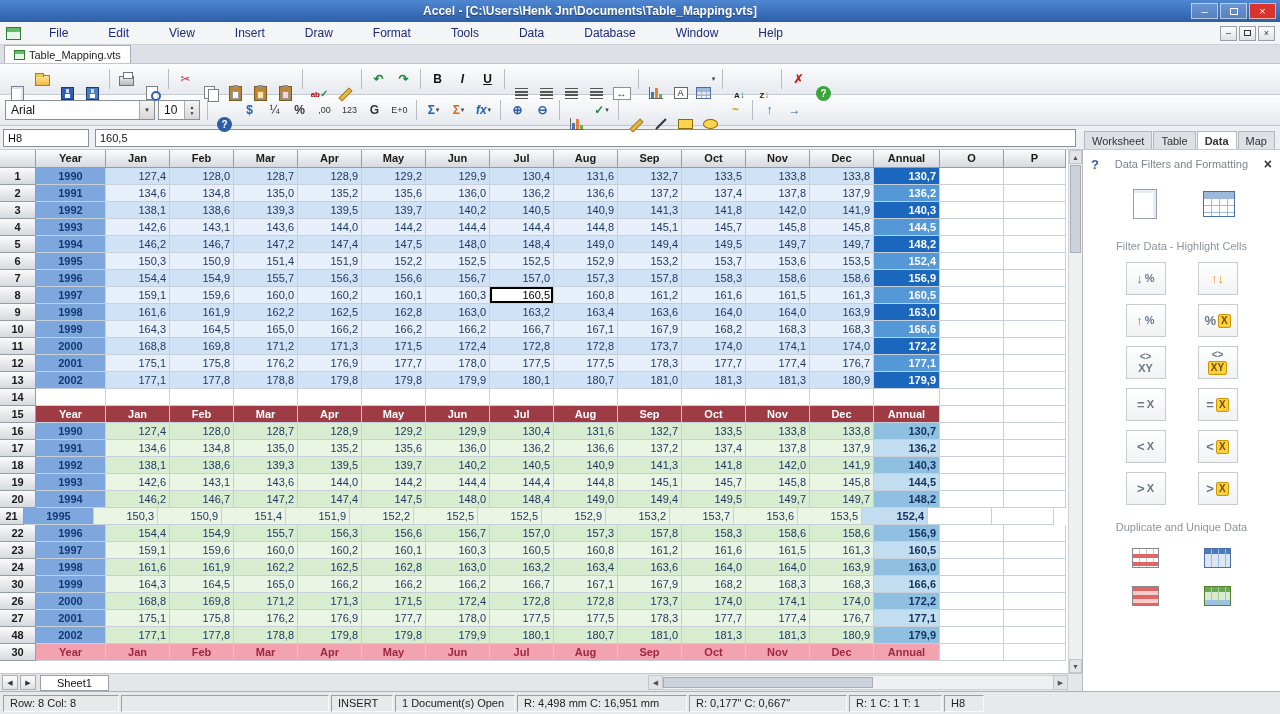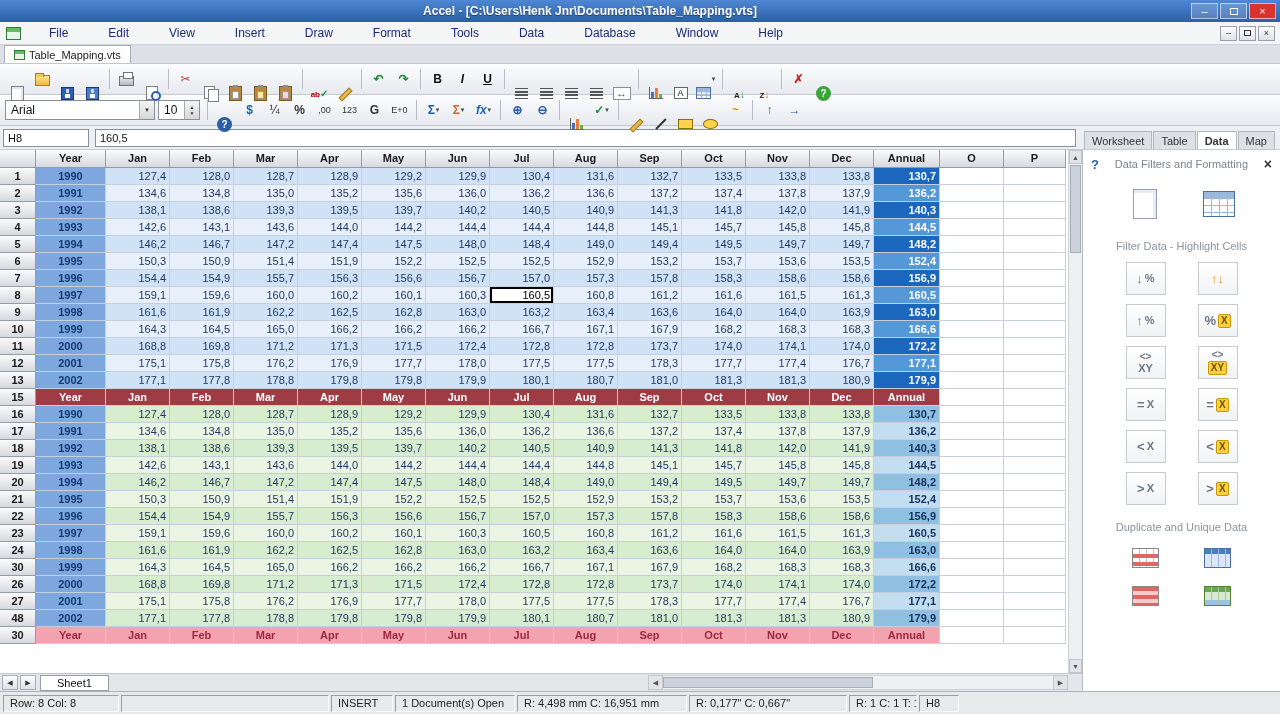--- a/index.html
+++ b/index.html
@@ -711,20 +711,39 @@
             <div class="gc t1d odd num" style="width: 64px;">180,7</div>
             <div class="gc t1d odd num" style="width: 64px;">181,0</div>
             <div class="gc t1d odd num" style="width: 64px;">181,3</div>
             <div class="gc t1d odd num" style="width: 64px;">181,3</div>
             <div class="gc t1d odd num" style="width: 64px;">180,9</div>
             <div class="gc t1a odd num" style="width: 66px;">179,9</div>
             <div class="gc" style="width: 64px;"></div>
             <div class="gc" style="width: 62px;"></div>
           </div>
           <div class="grid-row">
+            <div class="gc ghdr" style="width: 36px;">14</div>
+            <div class="gc" style="width: 70px;"></div>
+            <div class="gc" style="width: 64px;"></div>
+            <div class="gc" style="width: 64px;"></div>
+            <div class="gc" style="width: 64px;"></div>
+            <div class="gc" style="width: 64px;"></div>
+            <div class="gc" style="width: 64px;"></div>
+            <div class="gc" style="width: 64px;"></div>
+            <div class="gc" style="width: 64px;"></div>
+            <div class="gc" style="width: 64px;"></div>
+            <div class="gc" style="width: 64px;"></div>
+            <div class="gc" style="width: 64px;"></div>
+            <div class="gc" style="width: 64px;"></div>
+            <div class="gc" style="width: 64px;"></div>
+            <div class="gc" style="width: 66px;"></div>
+            <div class="gc" style="width: 64px;"></div>
+            <div class="gc" style="width: 62px;"></div>
+          </div>
+          <div class="grid-row">
             <div class="gc ghdr" style="width: 36px;">15</div>
             <div class="gc h2row" style="width: 70px;">Year</div>
             <div class="gc h2row" style="width: 64px;">Jan</div>
             <div class="gc h2row" style="width: 64px;">Feb</div>
             <div class="gc h2row" style="width: 64px;">Mar</div>
             <div class="gc h2row" style="width: 64px;">Apr</div>
             <div class="gc h2row" style="width: 64px;">May</div>
             <div class="gc h2row" style="width: 64px;">Jun</div>
             <div class="gc h2row" style="width: 64px;">Jul</div>
             <div class="gc h2row" style="width: 64px;">Aug</div>
@@ -825,21 +844,21 @@
             <div class="gc t2d odd num" style="width: 64px;">149,0</div>
             <div class="gc t2d odd num" style="width: 64px;">149,4</div>
             <div class="gc t2d odd num" style="width: 64px;">149,5</div>
             <div class="gc t2d odd num" style="width: 64px;">149,7</div>
             <div class="gc t2d odd num" style="width: 64px;">149,7</div>
             <div class="gc t2a odd num" style="width: 66px;">148,2</div>
             <div class="gc" style="width: 64px;"></div>
             <div class="gc" style="width: 62px;"></div>
           </div>
           <div class="grid-row">
-            <div class="gc ghdr" style="width: 36px;">21</div>
+            <div class="gc ghdr" style="width: 24px;">21</div>
             <div class="gc t2y" style="width: 70px;">1995</div>
             <div class="gc t2d even num" style="width: 64px;">150,3</div>
             <div class="gc t2d even num" style="width: 64px;">150,9</div>
             <div class="gc t2d even num" style="width: 64px;">151,4</div>
             <div class="gc t2d even num" style="width: 64px;">151,9</div>
             <div class="gc t2d even num" style="width: 64px;">152,2</div>
             <div class="gc t2d even num" style="width: 64px;">152,5</div>
             <div class="gc t2d even num" style="width: 64px;">152,5</div>
             <div class="gc t2d even num" style="width: 64px;">152,9</div>
             <div class="gc t2d even num" style="width: 64px;">153,2</div>
@@ -1107,15 +1126,15 @@
   </div>
 </div>
 
 <div class="statusbar">
     <div class="sseg" style="width: 116px;">Row: 8   Col: 8</div>
     <div class="sseg" style="width: 208px;"></div>
     <div class="sseg" style="width: 62px;">INSERT</div>
     <div class="sseg" style="width: 120px;">1 Document(s) Open</div>
     <div class="sseg" style="width: 170px;">R: 4,498 mm   C: 16,951 mm</div>
     <div class="sseg" style="width: 158px;">R: 0,177"   C: 0,667"</div>
-    <div class="sseg" style="width: 68px;">R: 1  C: 1  T: 1</div>
+    <div class="sseg" style="width: 93px;">R: 1  C: 1  T: 1</div>
     <div class="sseg" style="width: 40px;">H8</div>
   </div>
 
 </body></html>

